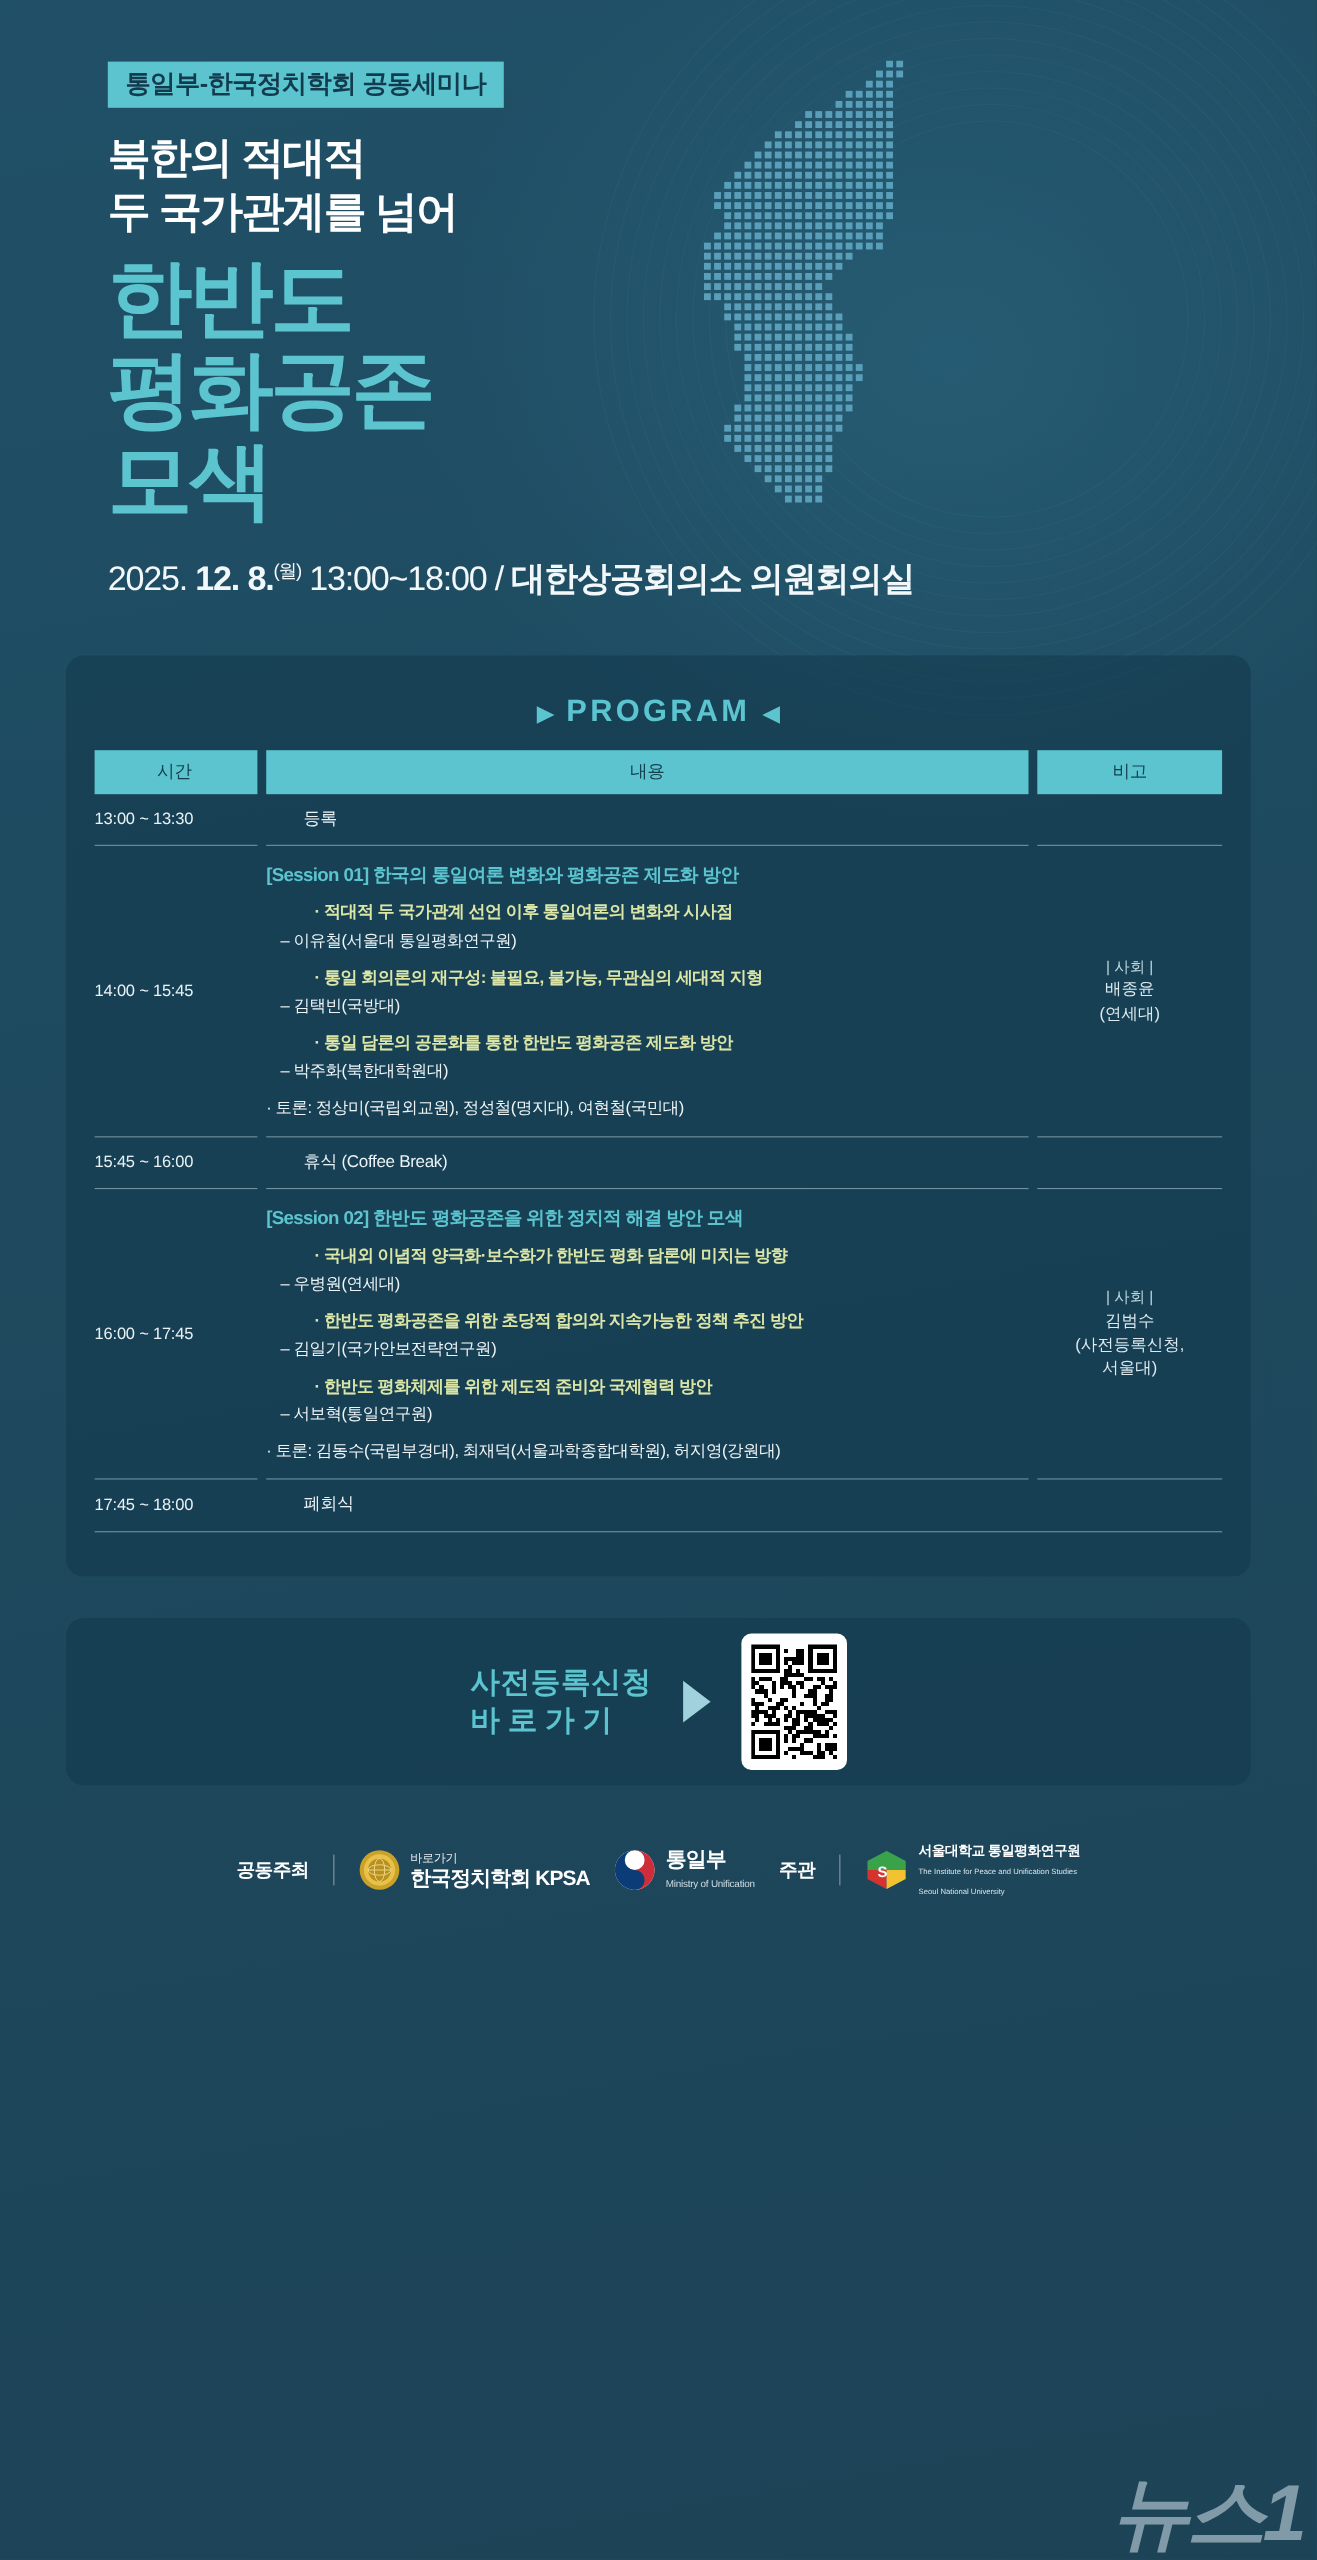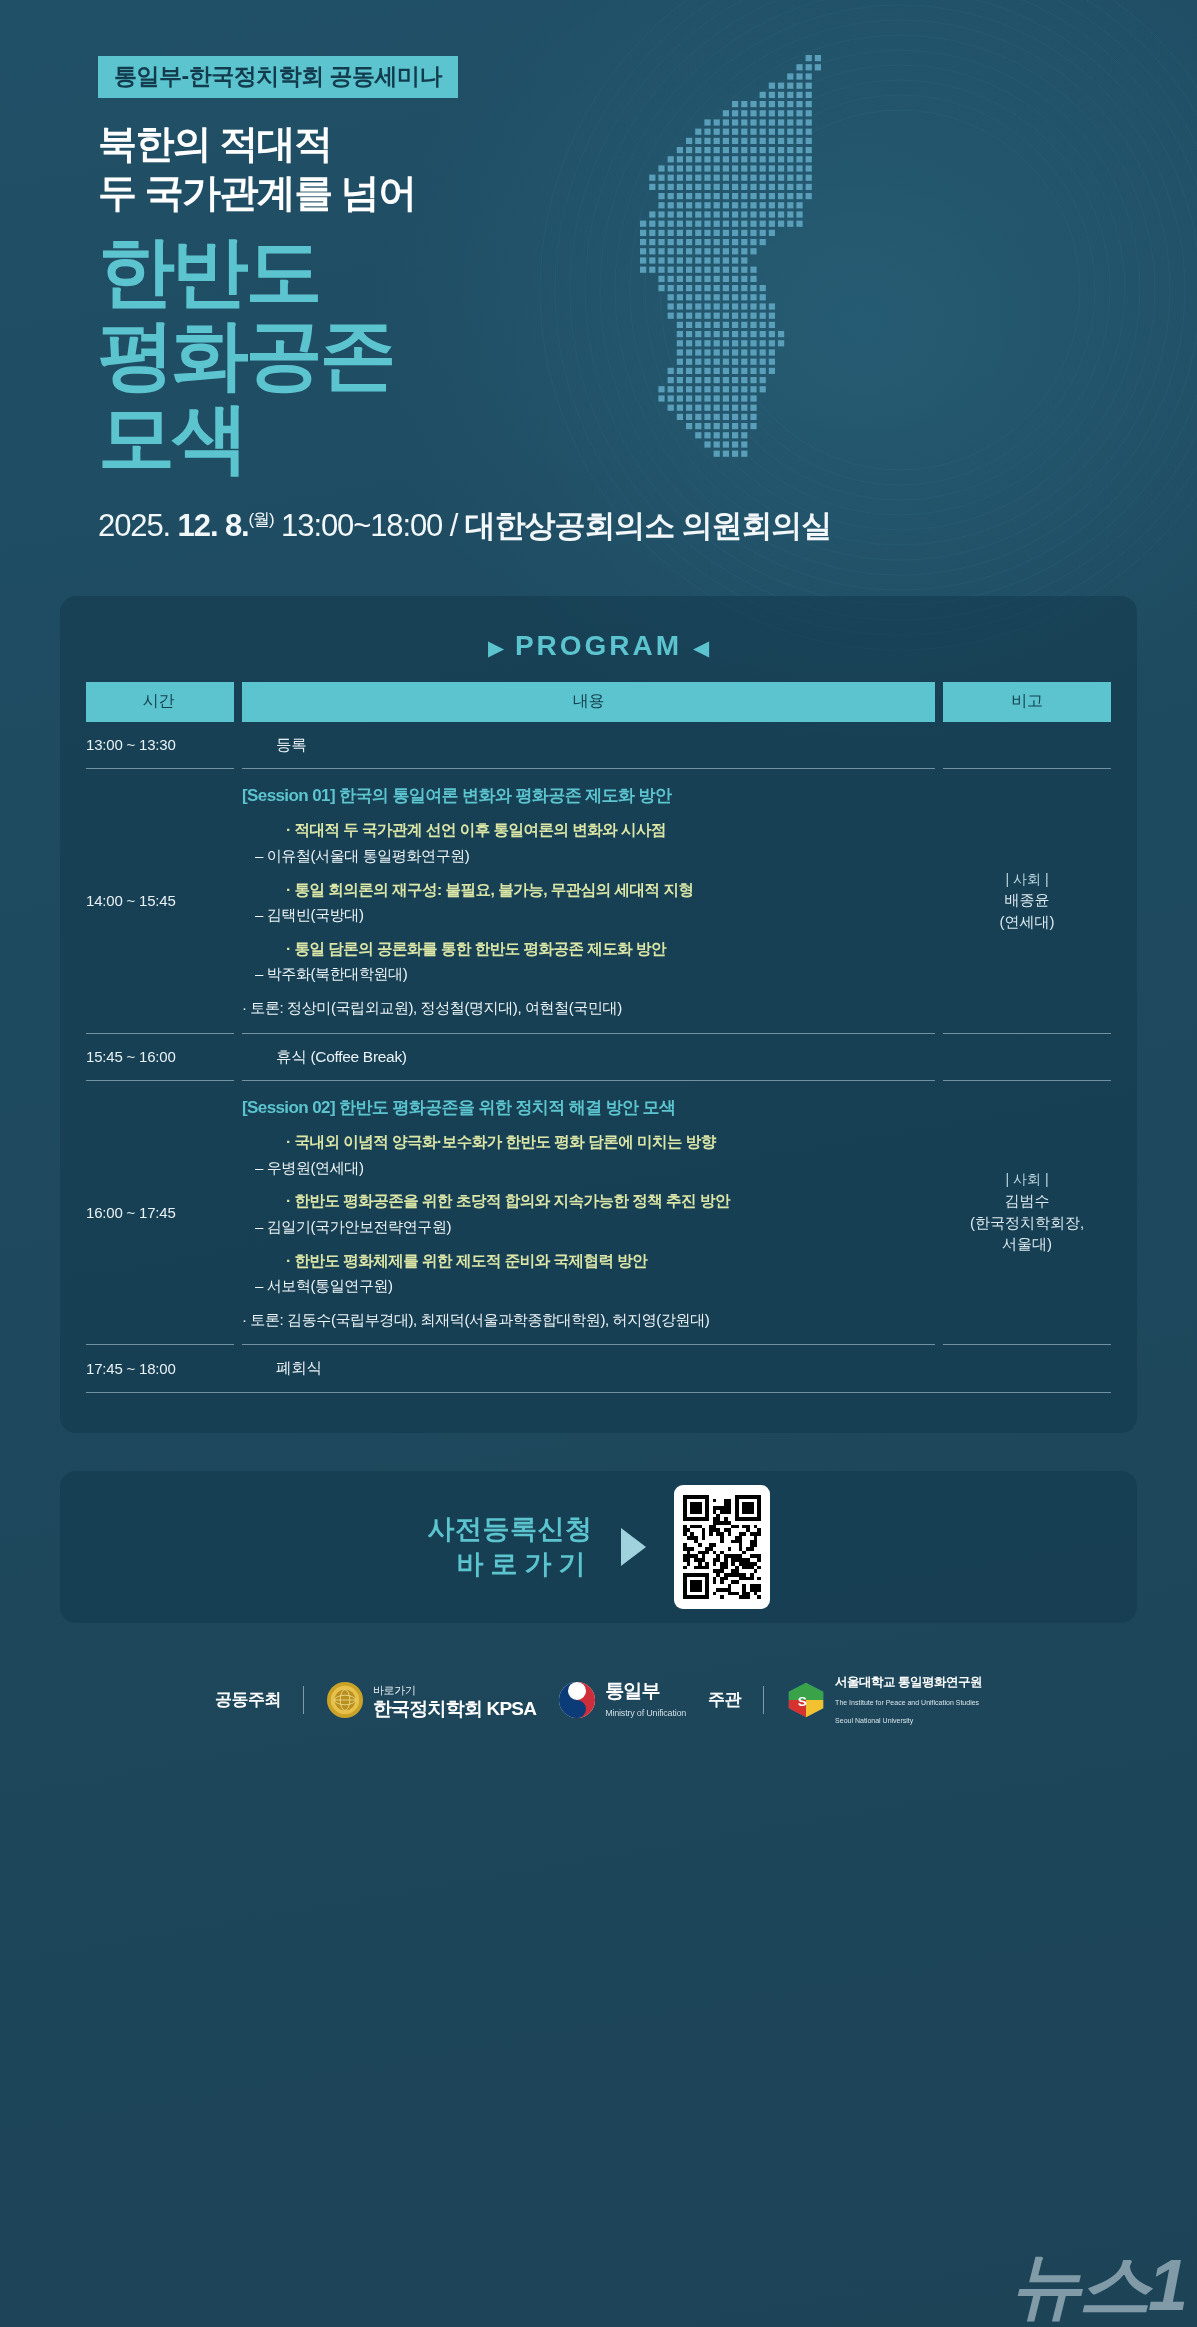--- a/index.html
+++ b/index.html
@@ -154,21 +154,21 @@
     display: flex;
     align-items: center;
     justify-content: center;
     gap: 28px;
   }
   .reg-text {
     color: #5cc4cf;
     font-size: 27px;
     font-weight: bold;
     line-height: 1.28;
-    text-align: right;
+    text-align: left;
     letter-spacing: 0.5px;
   }
   .reg-text .l2 { letter-spacing: 7px; }
   .reg-arrow {
     width: 0; height: 0;
     border-left: 25px solid #9fd2dc;
     border-top: 19px solid transparent;
     border-bottom: 19px solid transparent;
   }
   .qr-box {
@@ -828,21 +828,21 @@
             <div class="sess-head">[Session 02] 한반도 평화공존을 위한 정치적 해결 방안 모색</div>
             <div class="item"><span class="topic">· 국내외 이념적 양극화·보수화가 한반도 평화 담론에 미치는 방향</span><span class="who">– 우병원(연세대)</span></div>
             <div class="item"><span class="topic">· 한반도 평화공존을 위한 초당적 합의와 지속가능한 정책 추진 방안</span><span class="who">– 김일기(국가안보전략연구원)</span></div>
             <div class="item"><span class="topic">· 한반도 평화체제를 위한 제도적 준비와 국제협력 방안</span><span class="who">– 서보혁(통일연구원)</span></div>
             <div class="item"><span class="disc">· 토론: 김동수(국립부경대), 최재덕(서울과학종합대학원), 허지영(강원대)</span></div>
           </td>
           <td class="sp"></td>
           <td class="t-note">
             <div class="note-label">| 사회 |</div>
             <div>김범수</div>
-            <div>(한국정치학회장,</div>
+            <div>(사전등록신청,</div>
             <div>서울대)</div>
           </td>
         </tr>
         <tr>
           <td class="t-time">17:45 ~ 18:00</td>
           <td class="sp"></td>
           <td class="t-body">
             <div class="plain">폐회식</div>
           </td>
           <td class="sp"></td>

